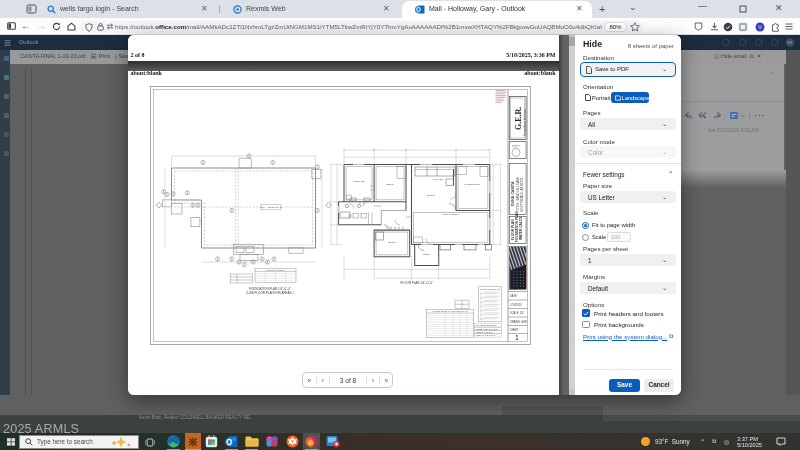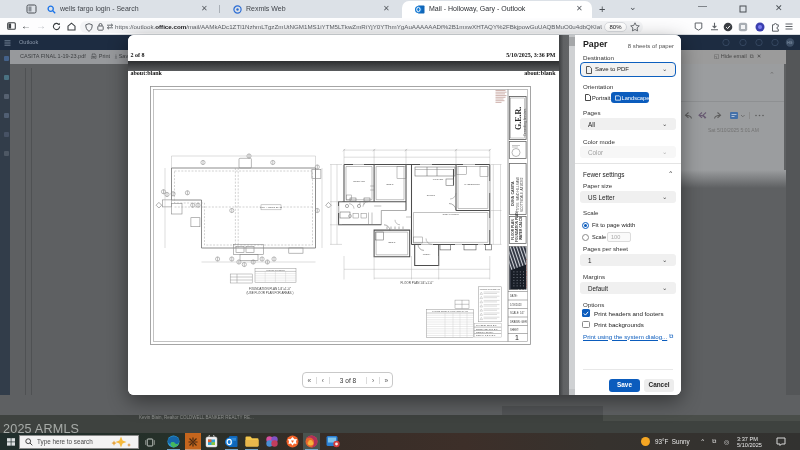--- a/index.html
+++ b/index.html
@@ -659,21 +659,21 @@
     </div>
   </div>
 
   <div class="abs" style="left:430.5px;top:0;width:10.5px;height:360px;background:linear-gradient(90deg,#3d3f41 0%,#606264 45%,#636567 100%);"></div>
   <div class="abs" style="left:441px;top:0;width:6px;height:360px;background:#cfd1d3;"></div>
   <div class="abs" style="left:441px;top:0;width:6px;height:6px;background:#c3c5c7;"></div>
   <div class="abs" style="left:441px;top:2px;width:6px;height:9px;background:#a5a7a9;"></div>
   <div class="abs" style="left:441px;top:354px;width:6px;height:6px;background:#c3c5c7;"></div>
 
   <div class="abs" style="left:447px;top:0;width:106px;height:360px;background:#fff;font-family:'Liberation Sans',sans-serif;" id="panel">
-    <div class="t" style="left:8px;top:4px;font-size:8.8px;font-weight:bold;color:#1b1b1b;">Paper</div>
+    <div class="t" style="left:8px;top:4px;font-size:8.8px;font-weight:bold;color:#1b1b1b;">Hide</div>
     <div class="t" style="right:7px;top:8px;font-size:6px;color:#555;">8 sheets of paper</div>
     <div class="t" style="left:8px;top:18.5px;font-size:6.2px;color:#333;">Destination</div>
     <div class="abs" style="left:5px;top:26.5px;width:96px;height:15px;background:#f2f2f2;border:1.6px solid #0d5fbe;border-radius:4px;box-sizing:border-box;"></div>
     <svg class="abs" style="left:11px;top:30.5px" width="6" height="8" viewBox="0 0 6 8">
         <path d="M0.5 0.5h3.2L5.5 2.3V7.5H0.5z" fill="none" stroke="#444" stroke-width="0.9"></path>
       </svg>
     <div class="t" style="left:20px;top:31px;font-size:6px;color:#222;">Save to PDF</div>
     <div class="t" style="left:87px;top:30px;font-size:6.5px;color:#444;">⌄</div>
     <div class="t" style="left:8px;top:47.5px;font-size:6.2px;color:#333;">Orientation</div>
     <div class="abs" style="left:6px;top:56.5px;width:54px;height:11.5px;"></div>

